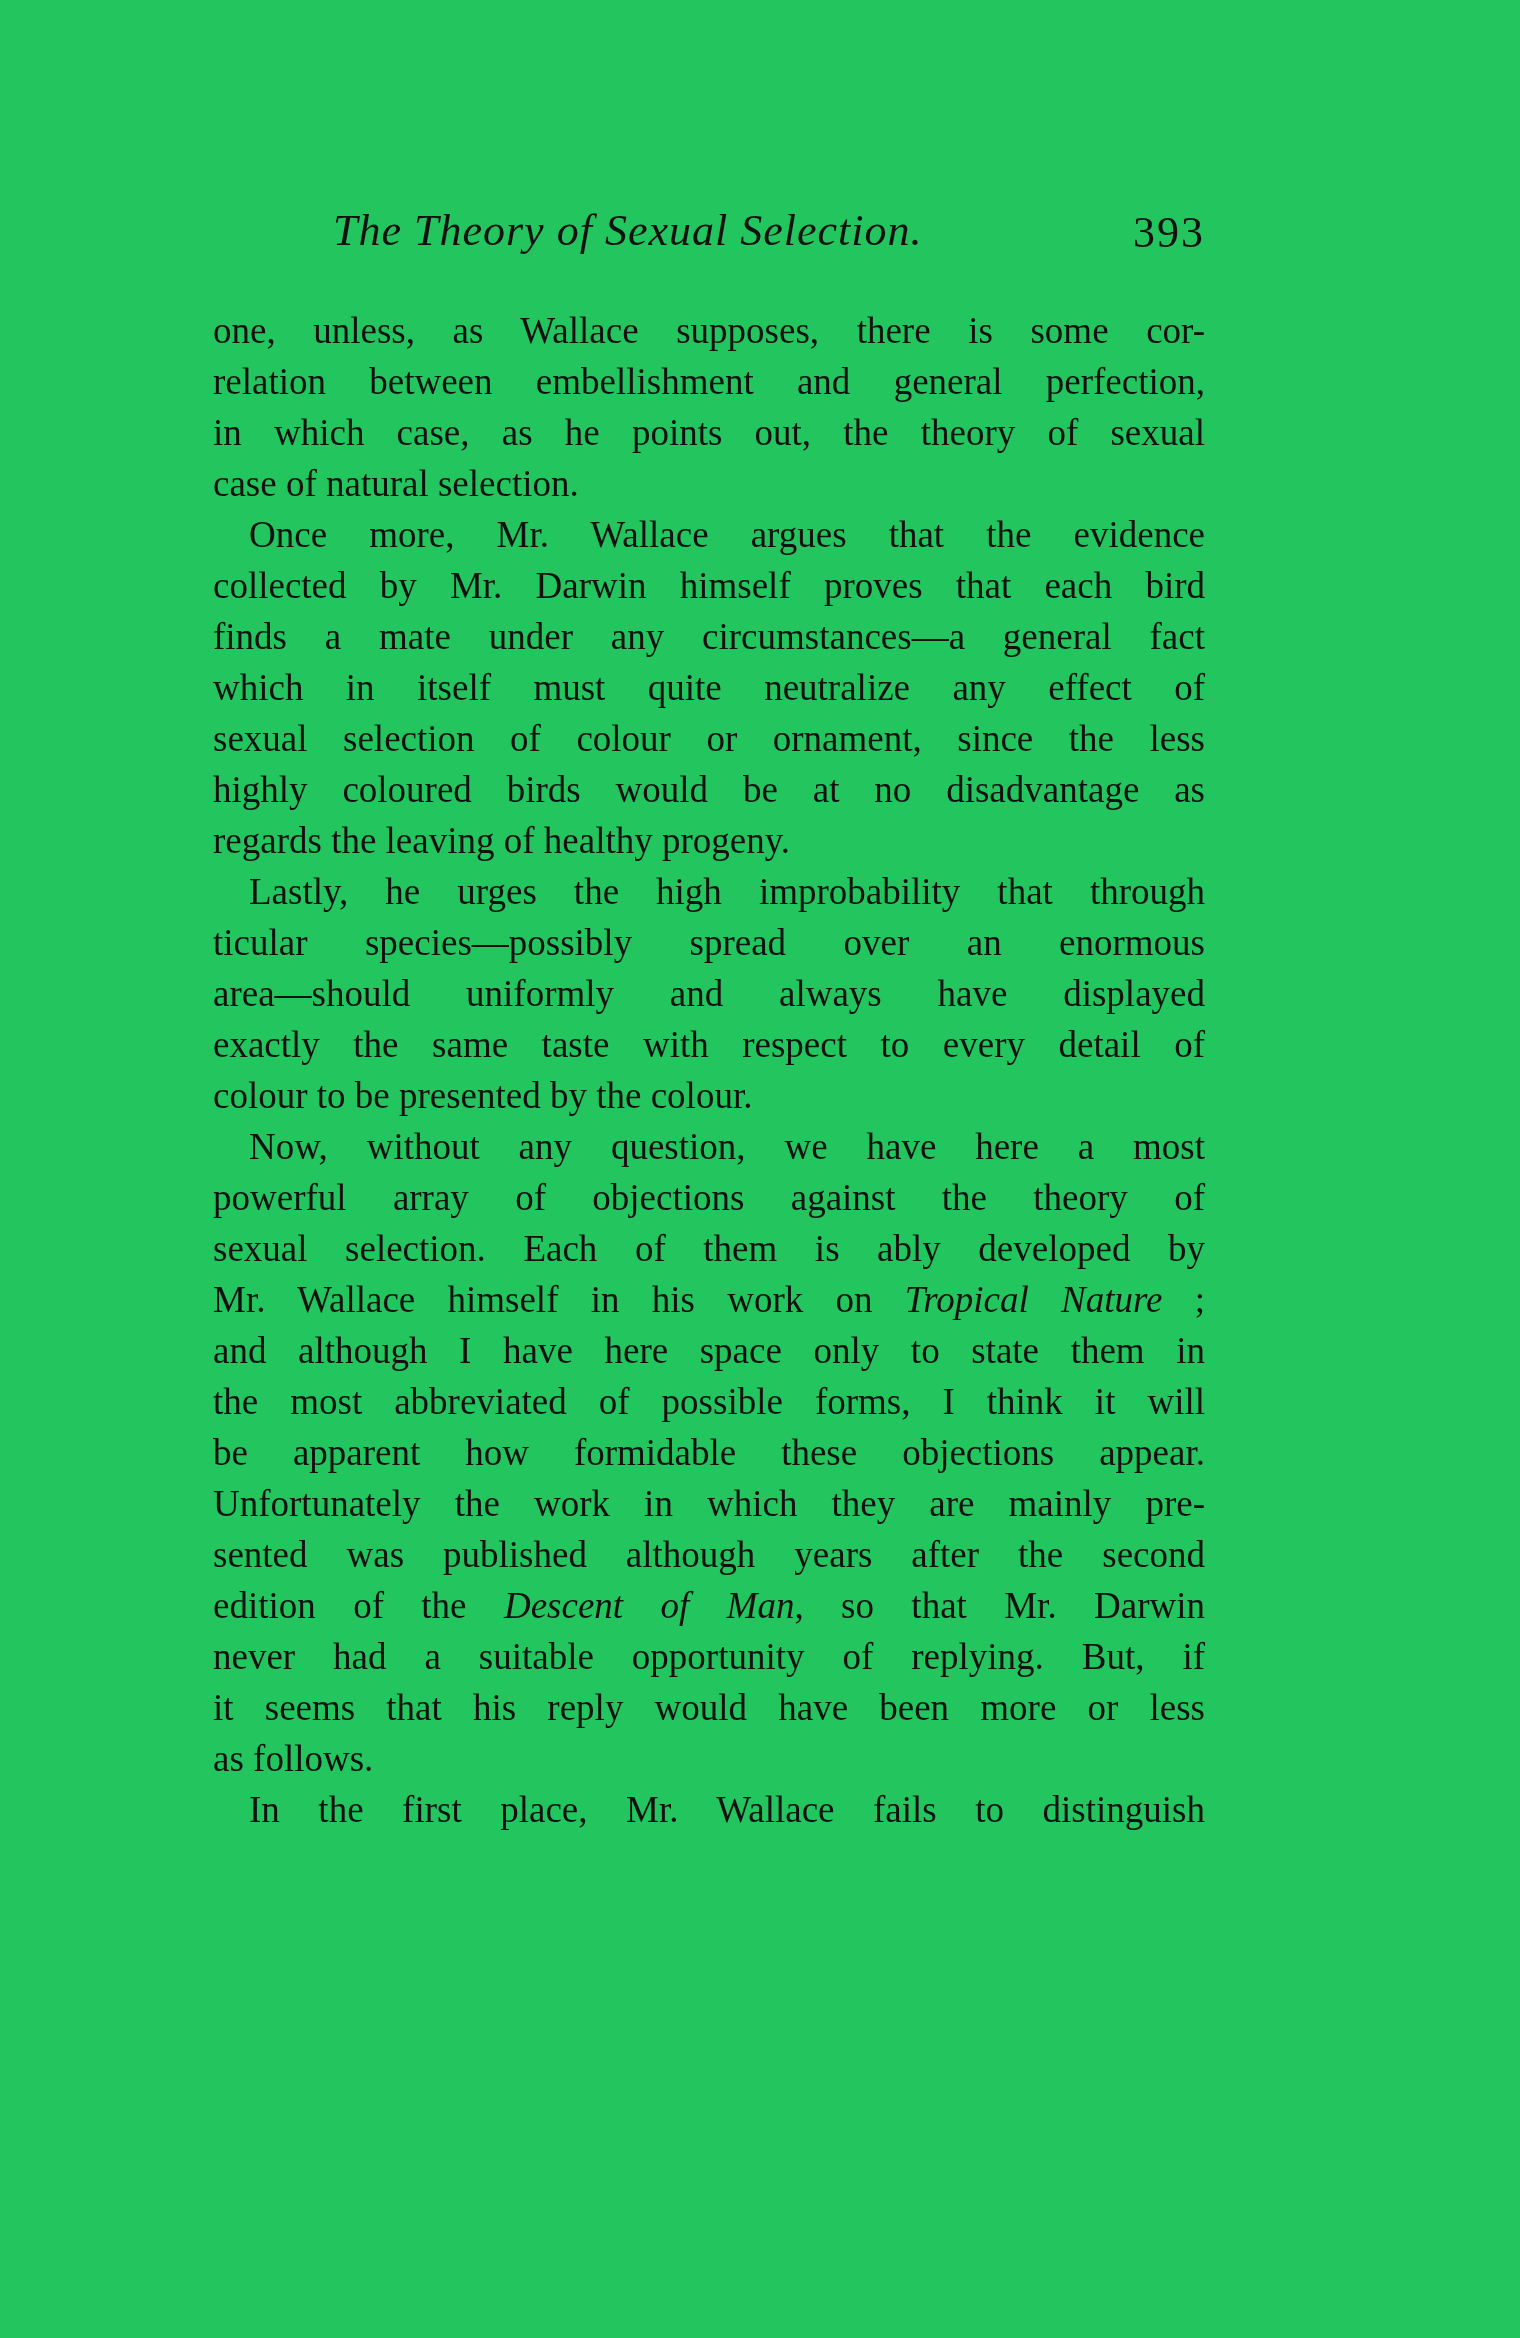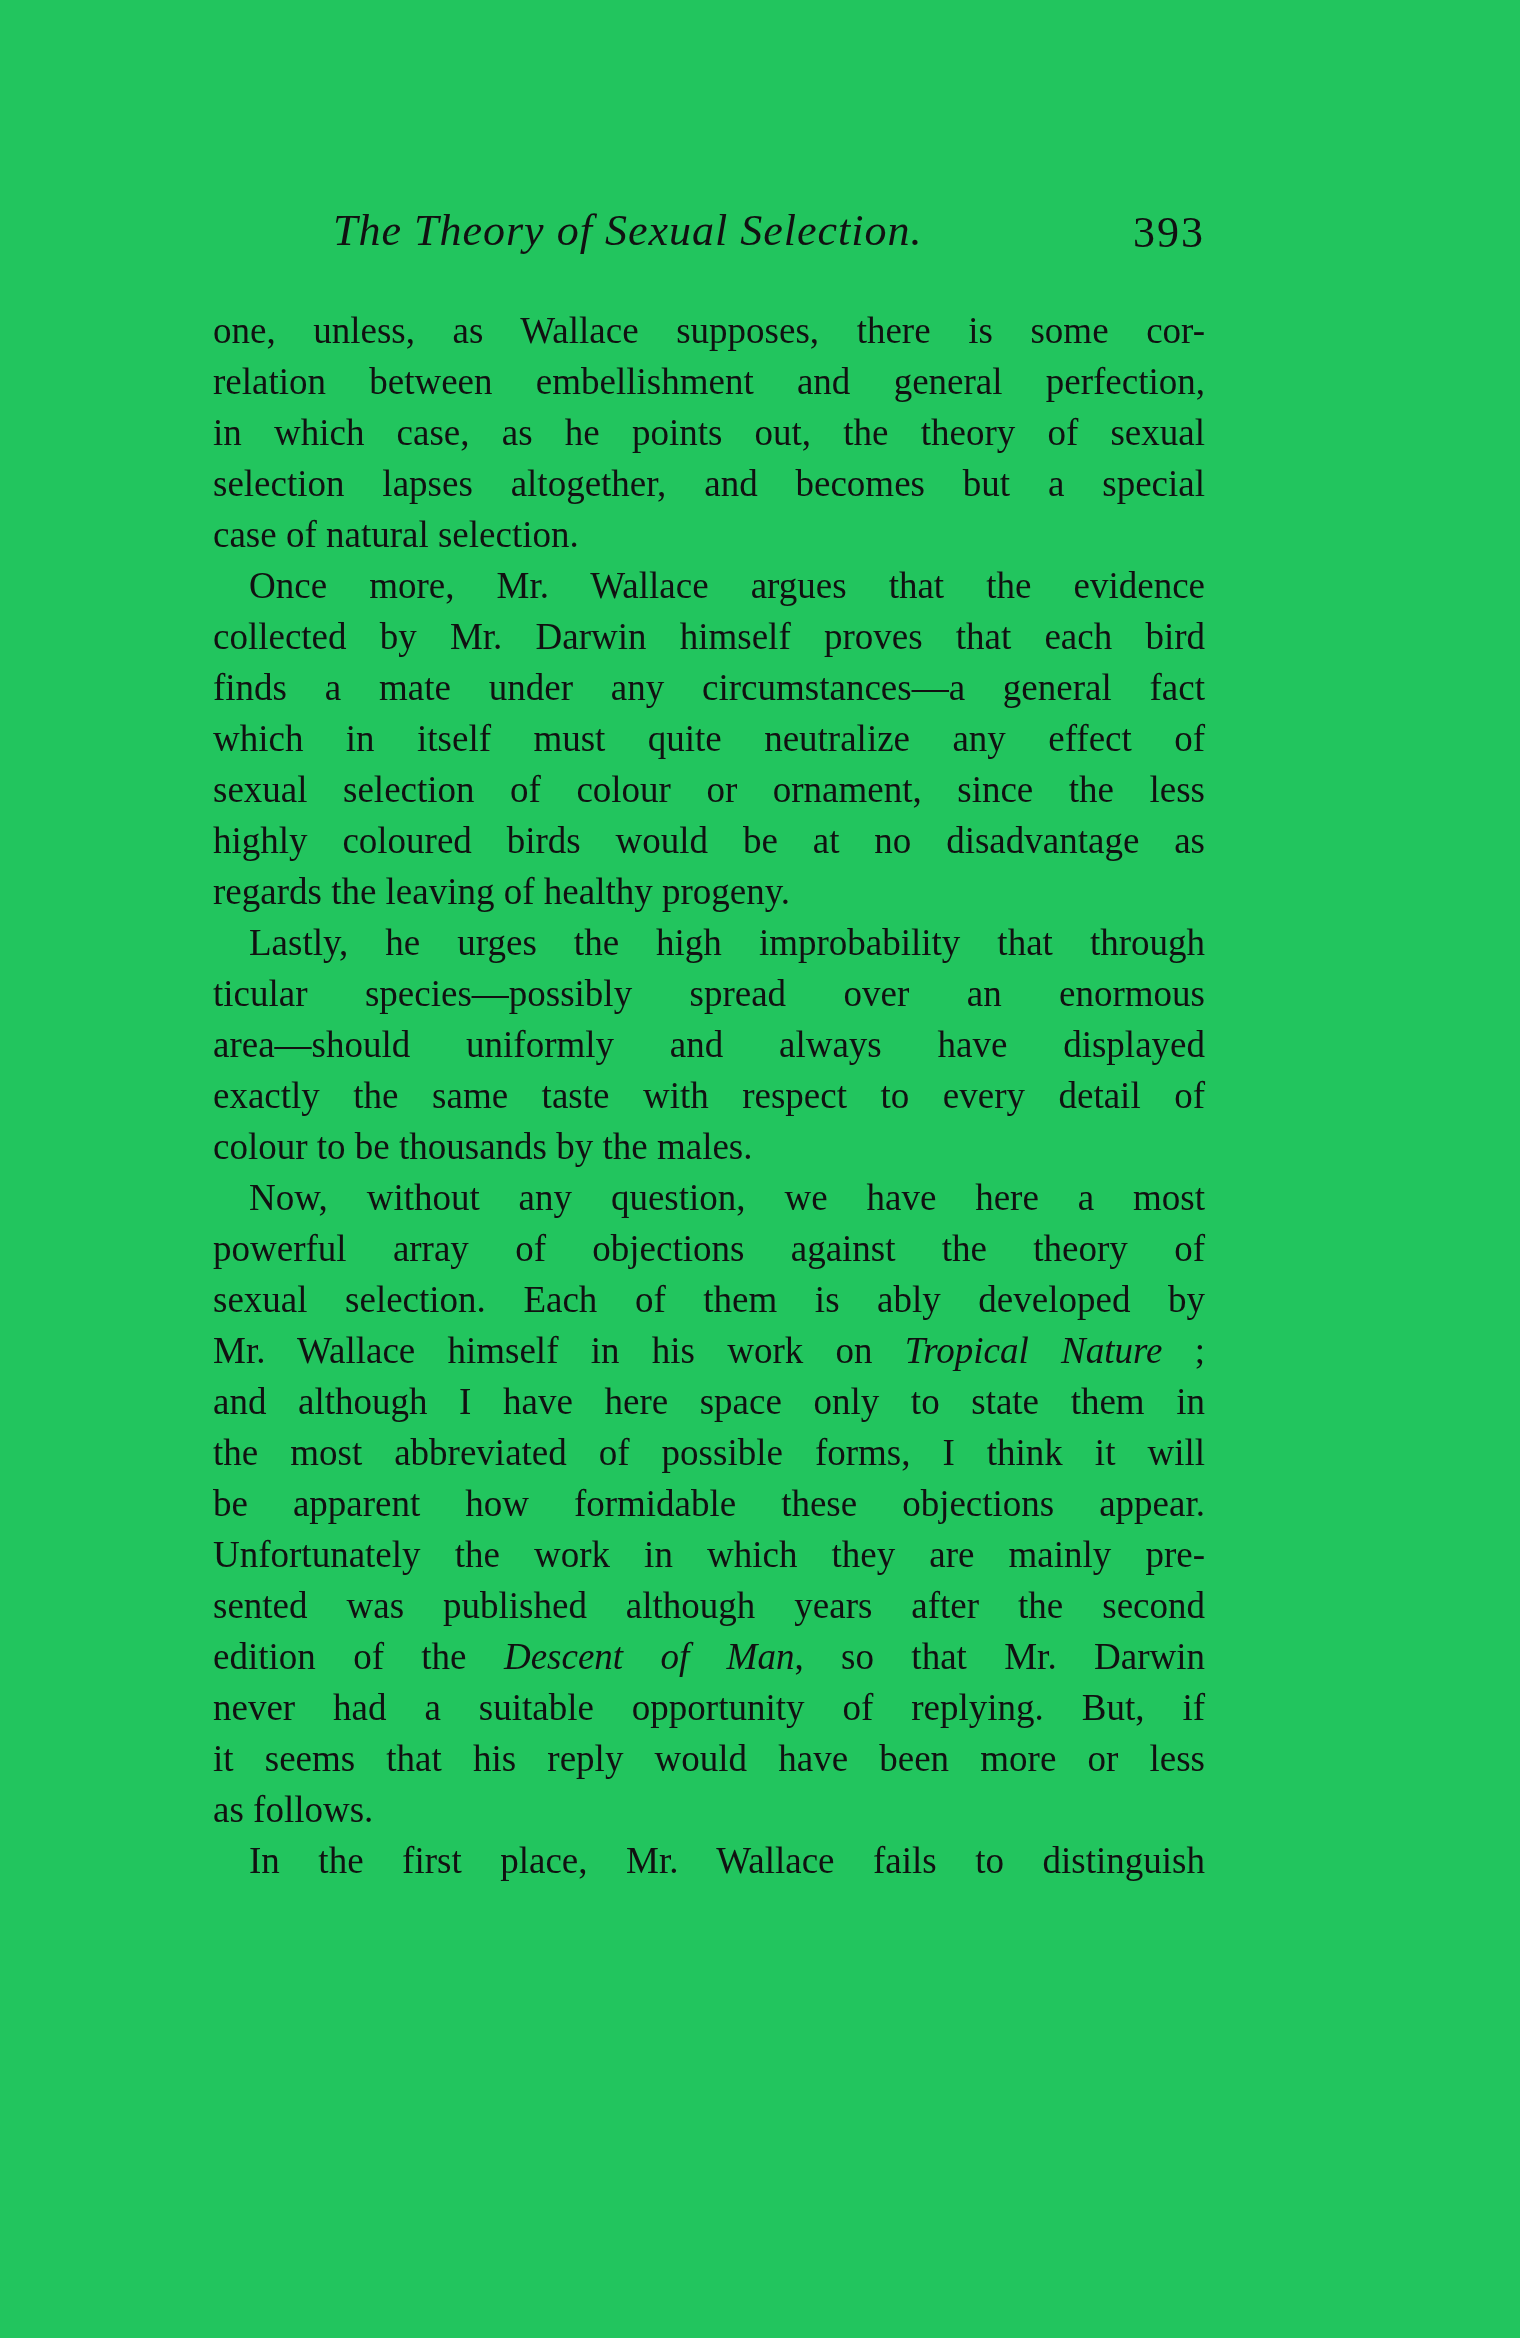--- a/index.html
+++ b/index.html
@@ -20,38 +20,37 @@
 <div class="page">
   <div class="running-head">
     <span class="rh-title">The Theory of Sexual Selection.</span>
     <span class="rh-page">393</span>
   </div>
   <div class="body" id="body-text">
       <div>
         <span class="line">one, unless, as Wallace supposes, there is some cor-</span>
         <span class="line">relation between embellishment and general perfection,</span>
         <span class="line">in which case, as he points out, the theory of sexual</span>
-        <span class="line">selection lapses altogether, and becomes but a special</span>
         <span class="line last">case of natural selection.</span>
       </div>
       <div>
         <span class="line indent">Once more, Mr. Wallace argues that the evidence</span>
         <span class="line">collected by Mr. Darwin himself proves that each bird</span>
         <span class="line">finds a mate under any circumstances—a general fact</span>
         <span class="line">which in itself must quite neutralize any effect of</span>
         <span class="line">sexual selection of colour or ornament, since the less</span>
         <span class="line">highly coloured birds would be at no disadvantage as</span>
         <span class="line last">regards the leaving of healthy progeny.</span>
       </div>
       <div>
         <span class="line indent">Lastly, he urges the high improbability that through</span>
         <span class="line">ticular species—possibly spread over an enormous</span>
         <span class="line">area—should uniformly and always have displayed</span>
         <span class="line">exactly the same taste with respect to every detail of</span>
-        <span class="line last">colour to be thousands by the males.</span>
+        <span class="line last">colour to be presented by the colour.</span>
       </div>
       <div>
         <span class="line indent">Now, without any question, we have here a most</span>
         <span class="line">powerful array of objections against the theory of</span>
         <span class="line">sexual selection.  Each of them is ably developed by</span>
         <span class="line"><span>Mr. Wallace himself in his work on </span><span class="it">Tropical Nature</span><span> ;</span></span>
         <span class="line">and although I have here space only to state them in</span>
         <span class="line">the most abbreviated of possible forms, I think it will</span>
         <span class="line">be apparent how formidable these objections appear.</span>
         <span class="line">Unfortunately the work in which they are mainly pre-</span>

